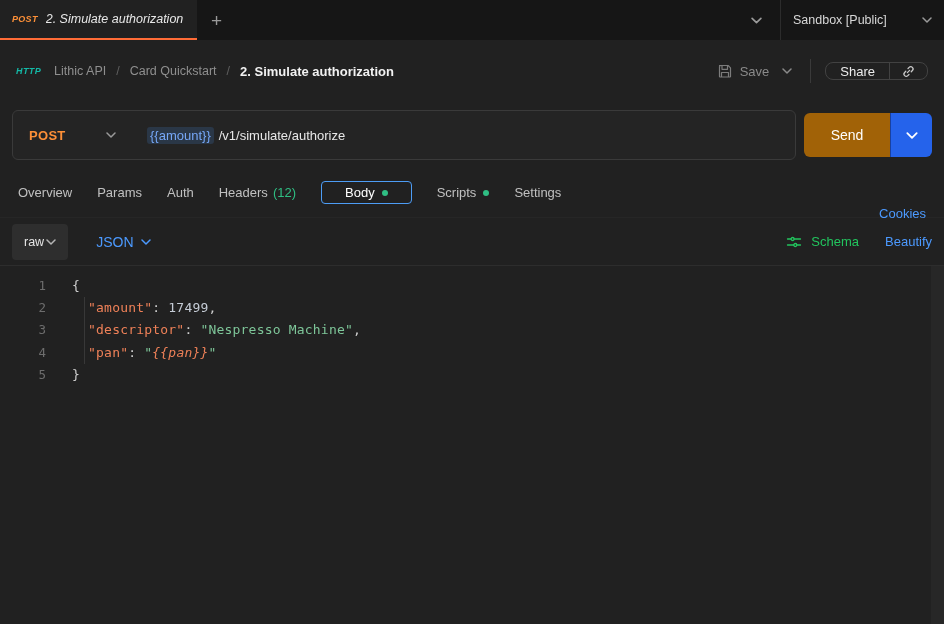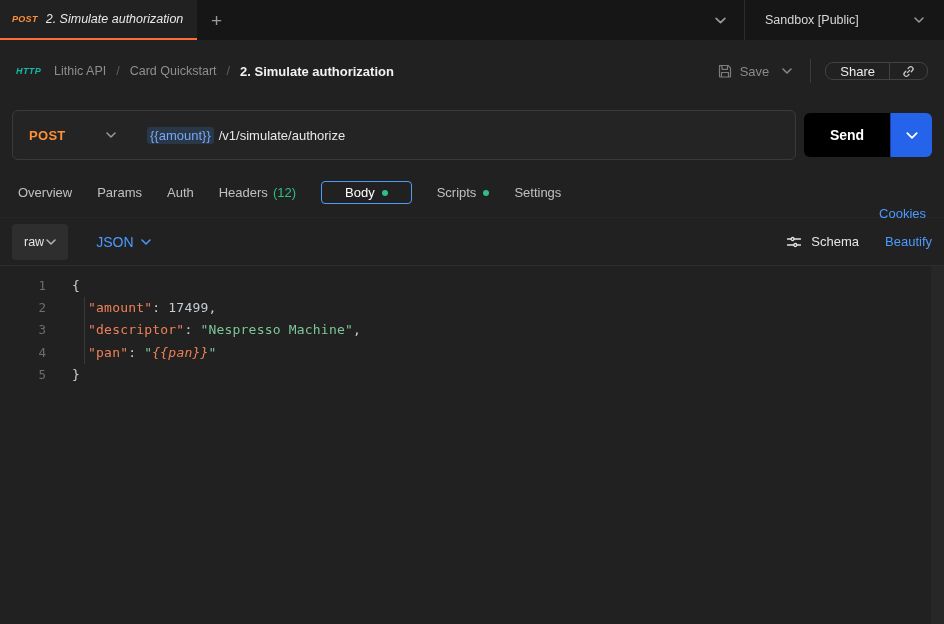--- a/index.html
+++ b/index.html
@@ -8,21 +8,21 @@
   .app{width:944px;height:624px;display:flex;flex-direction:column;}
 
   
   .topbar{height:40px;background:#161616;display:flex;align-items:stretch;flex:none;}
   .req-tab{width:197px;background:#212121;border-bottom:2px solid #ff6c37;display:flex;align-items:center;padding:0 12px;gap:8px;overflow:hidden;cursor:pointer;flex:none;}
   .tab-method{color:#fd9038;font-size:9px;font-weight:700;font-style:italic;letter-spacing:.3px;flex:none;}
   .tab-title{color:#e8e8e8;font-size:12.5px;font-style:italic;white-space:nowrap;overflow:hidden;}
   .add-tab{background:none;border:none;color:#9a9a9a;font-size:19px;line-height:1;padding:0 14px;cursor:pointer;font-family:inherit;}
   .topbar-spacer{flex:1;}
   .tab-chevron-btn{background:none;border:none;color:#9a9a9a;padding:0 18px;display:flex;align-items:center;cursor:pointer;}
-  .env-select{width:200px;border-left:1px solid #2c2c2c;display:flex;align-items:center;justify-content:space-between;padding:0 20px;color:#d8d8d8;font-size:12.5px;cursor:pointer;flex:none;}
+  .env-select{width:164px;border-left:1px solid #2c2c2c;display:flex;align-items:center;justify-content:space-between;padding:0 12px;color:#d8d8d8;font-size:12.5px;cursor:pointer;flex:none;}
   .env-select svg{color:#9a9a9a;}
 
   
   .crumb-row{height:62px;display:flex;align-items:center;padding:0 16px;flex:none;}
   .http-icon{color:#14b8a6;font-size:9px;font-weight:700;font-style:italic;letter-spacing:.4px;flex:none;}
   .breadcrumb{display:flex;align-items:center;margin-left:13px;font-size:12.5px;white-space:nowrap;}
   .crumb{color:#8f8f8f;cursor:pointer;}
   .crumb-sep{color:#5f5f5f;margin:0 10px;}
   .crumb-current{color:#f2f2f2;font-weight:600;font-size:13px;}
   .crumb-right{margin-left:auto;display:flex;align-items:center;}
@@ -38,38 +38,38 @@
   
   .url-row{height:66px;display:flex;align-items:center;padding:0 12px;gap:8px;flex:none;}
   .url-group{flex:1;height:50px;border:1px solid #3a3a3a;border-radius:6px;background:#242424;display:flex;align-items:stretch;overflow:hidden;}
   .method-select{width:120px;display:flex;align-items:center;justify-content:space-between;padding:0 16px;cursor:pointer;flex:none;border-right:1px solid transparent;}
   .method-label{color:#fd9038;font-size:13px;font-weight:600;letter-spacing:.3px;}
   .method-select svg{color:#9a9a9a;}
   .url-input{display:flex;align-items:center;padding:0 14px;font-size:13px;cursor:text;flex:1;overflow:hidden;white-space:nowrap;}
   .url-var{background:rgba(76,154,255,.16);color:#76a7f7;padding:1px 3px;border-radius:3px;}
   .url-path{color:#e8e8e8;margin-left:5px;}
   .send-split{display:flex;height:44px;flex:none;}
-  .send-btn{width:86px;background:#000000;color:#fff;border:none;border-radius:6px 0 0 6px;font-size:14px;font-weight:700;cursor:pointer;font-family:inherit;}
+  .send-btn{width:86px;background:#a16207;color:#fff;border:none;border-radius:6px 0 0 6px;font-size:14px;font-weight:400;cursor:pointer;font-family:inherit;}
   .send-caret{width:42px;background:#2563eb;border:none;border-left:1px solid rgba(12,32,90,.5);border-radius:0 6px 6px 0;color:#fff;display:flex;align-items:center;justify-content:center;cursor:pointer;}
 
   
   .tabs-row{height:50px;display:flex;align-items:center;padding:0 18px;gap:25px;font-size:13px;flex:none;border-bottom:1px solid #262626;}
   .tab{color:#c0c0c0;cursor:pointer;display:flex;align-items:center;gap:7px;white-space:nowrap;}
   .tab-headers{gap:5px;}
   .tab .count{color:#2fbe83;}
   .tab-active{color:#fff;border:1.5px solid #4d9df6;border-radius:4px;padding:3px 23px;}
   .dot{width:6px;height:6px;border-radius:50%;background:#2fbe83;flex:none;}
   .cookies{margin-left:auto;color:#4c9aff;cursor:pointer;font-size:13px;margin-top:42px;}
 
   
   .body-toolbar{height:48px;display:flex;align-items:center;padding:0 12px;border-bottom:1px solid #2d2d2d;flex:none;}
   .raw-select{height:36px;background:#2e2e2e;border-radius:4px;display:flex;align-items:center;gap:2px;padding:0 12px;font-size:12.5px;color:#e6e6e6;cursor:pointer;}
   .raw-select svg{color:#b5b5b5;}
   .lang-select{display:flex;align-items:center;gap:7px;margin-left:28px;color:#4c9aff;font-size:14px;cursor:pointer;}
-  .schema-btn{margin-left:auto;display:flex;align-items:center;gap:9px;color:#e5e5e5;font-size:13px;cursor:pointer;}
+  .schema-btn{margin-left:auto;display:flex;align-items:center;gap:9px;color:#22c55e;font-size:13px;cursor:pointer;}
   .beautify{color:#4c9aff;font-size:13px;margin-left:26px;cursor:pointer;}
 
   
   .editor{flex:1;position:relative;font-family:"DejaVu Sans Mono",monospace;font-size:13px;padding-top:8px;overflow:hidden;background:#212121;}
   .ed-line{display:flex;height:22.4px;align-items:center;}
   .ed-num{width:46px;text-align:right;color:#6d6d6d;flex:none;font-size:12.5px;}
   .ed-code{padding-left:26px;white-space:pre;letter-spacing:.2px;}
   .tk-punc{color:#cfcfcf;}
   .tk-key{color:#ef8158;}
   .tk-str{color:#7ec699;}

